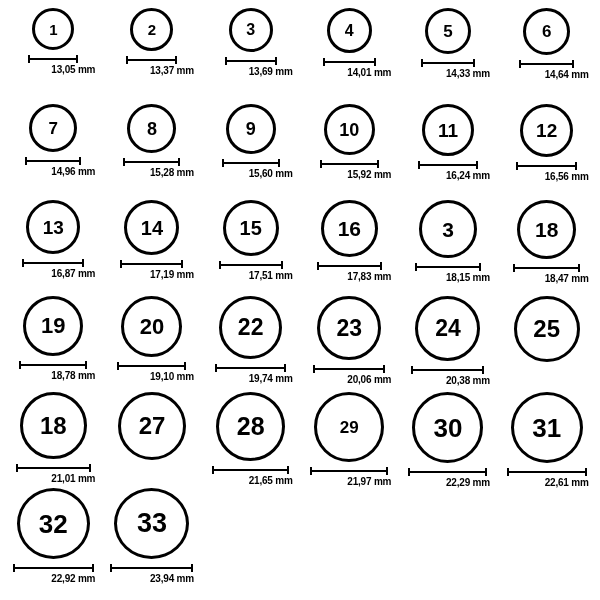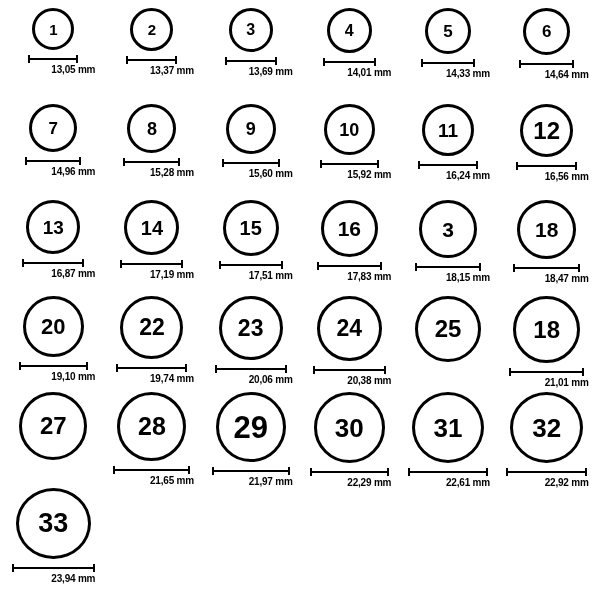--- a/index.html
+++ b/index.html
@@ -221,21 +221,21 @@
         <div class="caliper" style="width: 60px;">
           <div class="bar"></div>
           <div class="tick left"></div>
           <div class="tick right"></div>
         </div>
         <div class="mm-text">16,24 mm</div>
       </div>
     </div>
     <div class="size-cell">
       <div class="ring-circle" style="width: 53px; height: 53px;">
-        <span class="ring-label" style="font-size: 24px;">12</span>
+        <span class="ring-label" style="font-size: 19px;">12</span>
       </div>
       <div class="measure">
         <div class="caliper" style="width: 61px;">
           <div class="bar"></div>
           <div class="tick left"></div>
           <div class="tick right"></div>
         </div>
         <div class="mm-text">16,56 mm</div>
       </div>
     </div>
@@ -311,20 +311,33 @@
       <div class="measure">
         <div class="caliper" style="width: 67px;">
           <div class="bar"></div>
           <div class="tick left"></div>
           <div class="tick right"></div>
         </div>
         <div class="mm-text">18,47 mm</div>
       </div>
     </div>
     <div class="size-cell">
+      <div class="ring-circle" style="width: 60px; height: 60px;">
+        <span class="ring-label" style="font-size: 22px;">19</span>
+      </div>
+      <div class="measure">
+        <div class="caliper" style="width: 68px;">
+          <div class="bar"></div>
+          <div class="tick left"></div>
+          <div class="tick right"></div>
+        </div>
+        <div class="mm-text">18,78 mm</div>
+      </div>
+    </div>
+    <div class="size-cell">
       <div class="ring-circle" style="width: 61px; height: 61px;">
         <span class="ring-label" style="font-size: 22px;">20</span>
       </div>
       <div class="measure">
         <div class="caliper" style="width: 69px;">
           <div class="bar"></div>
           <div class="tick left"></div>
           <div class="tick right"></div>
         </div>
         <div class="mm-text">19,10 mm</div>
@@ -400,21 +413,21 @@
         <div class="caliper" style="width: 77px;">
           <div class="bar"></div>
           <div class="tick left"></div>
           <div class="tick right"></div>
         </div>
         <div class="mm-text">21,65 mm</div>
       </div>
     </div>
     <div class="size-cell">
       <div class="ring-circle" style="width: 70px; height: 70px;">
-        <span class="ring-label" style="font-size: 31px;">29</span>
+        <span class="ring-label" style="font-size: 17px;">29</span>
       </div>
       <div class="measure">
         <div class="caliper" style="width: 78px;">
           <div class="bar"></div>
           <div class="tick left"></div>
           <div class="tick right"></div>
         </div>
         <div class="mm-text">21,97 mm</div>
       </div>
     </div>

